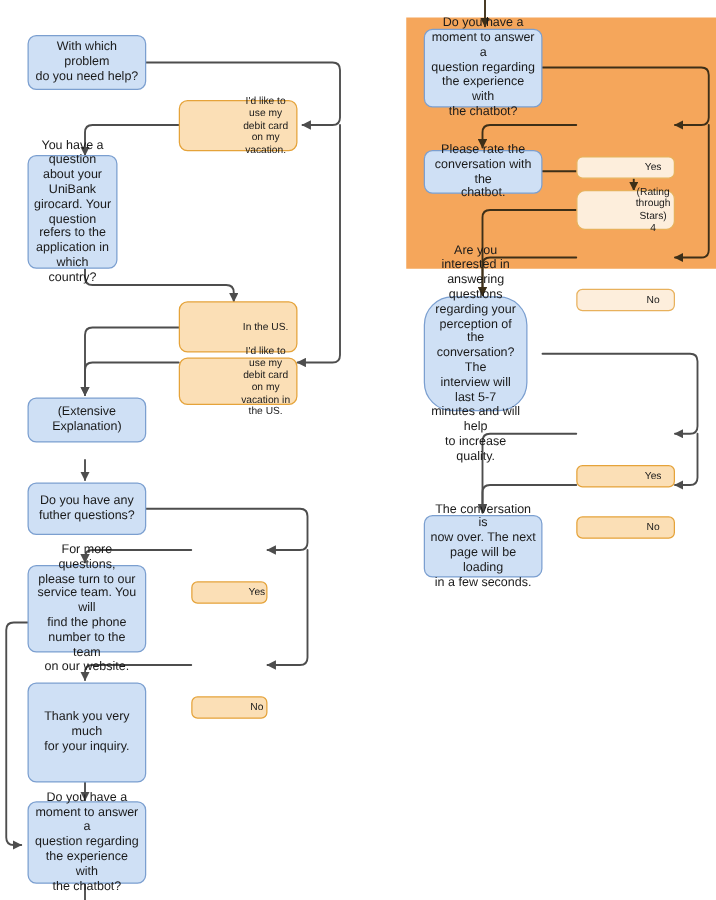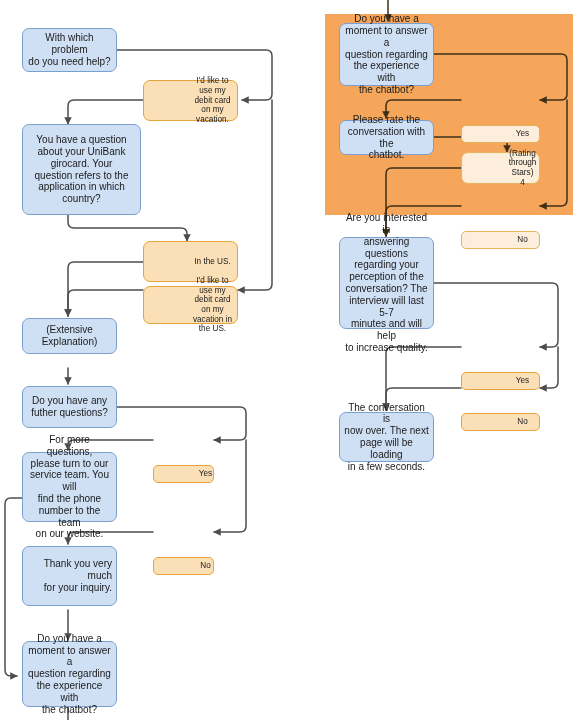--- a/index.html
+++ b/index.html
@@ -142,21 +142,21 @@
     </g>
   </svg>
 
   <div class="node bot" style="left:22px; top:28px; width:95px; height:44px;">With which problem
 do you need help?</div>
 
   <div class="node user" style="left:143px; top:80px; width:95px; height:41px;">I'd like to use my
 debit card on my
 vacation.</div>
 
-  <div class="node bot" style="left:22px; top:124px; width:119px; height:91px;">You have a question
+  <div class="node bot" style="left:22px; top:124px; width:72px; height:91px;">You have a question
 about your UniBank
 girocard. Your
 question refers to the
 application in which
 country?</div>
 
   <div class="node user" style="left:143px; top:241px; width:95px; height:41px;">In the US.</div>
 
   <div class="node user" style="left:143px; top:286px; width:95px; height:38px;">I'd like to use my
 debit card on my
@@ -172,21 +172,21 @@
 
   <div class="node bot" style="left:22px; top:452px; width:95px; height:70px;">For more questions,
 please turn to our
 service team. You will
 find the phone
 number to the team
 on our website.</div>
 
   <div class="node user choice" style="left:153px; top:523px; width:61px; height:18px;">No</div>
 
-  <div class="node bot" style="left:22px; top:546px; width:95px; height:60px;text-align:right;">Thank you very much
+  <div class="node bot" style="left:22px; top:546px; width:95px; height:80px;">Thank you very much
 for your inquiry.</div>
 
   <div class="node bot" style="left:22px; top:641px; width:95px; height:66px;">Do you have a
 moment to answer a
 question regarding
 the experience with
 the chatbot?</div>
 
   <div class="node bot" style="left:339px; top:23px; width:95px; height:63px;">Do you have a
 moment to answer a
@@ -198,21 +198,21 @@
 
   <div class="node bot" style="left:339px; top:120px; width:95px; height:35px;">Please rate the
 conversation with the
 chatbot.</div>
 
   <div class="node user light" style="left:461px; top:152px; width:79px; height:32px;">(Rating through
 Stars) 4</div>
 
   <div class="node user light choice" style="left:461px; top:197px; width:79px; height:18px;">No</div>
 
-  <div class="node bot" style="left:339px; top:237px; width:95px; height:92px;">Are you interested in
+  <div class="node bot" style="left:339px; top:237px; width:83px; height:92px;border-radius:23px;">Are you interested in
 answering questions
 regarding your
 perception of the
 conversation? The
 interview will last 5-7
 minutes and will help
 to increase quality.</div>
 
   <div class="node user choice" style="left:461px; top:338px; width:79px; height:18px;">Yes</div>
 

